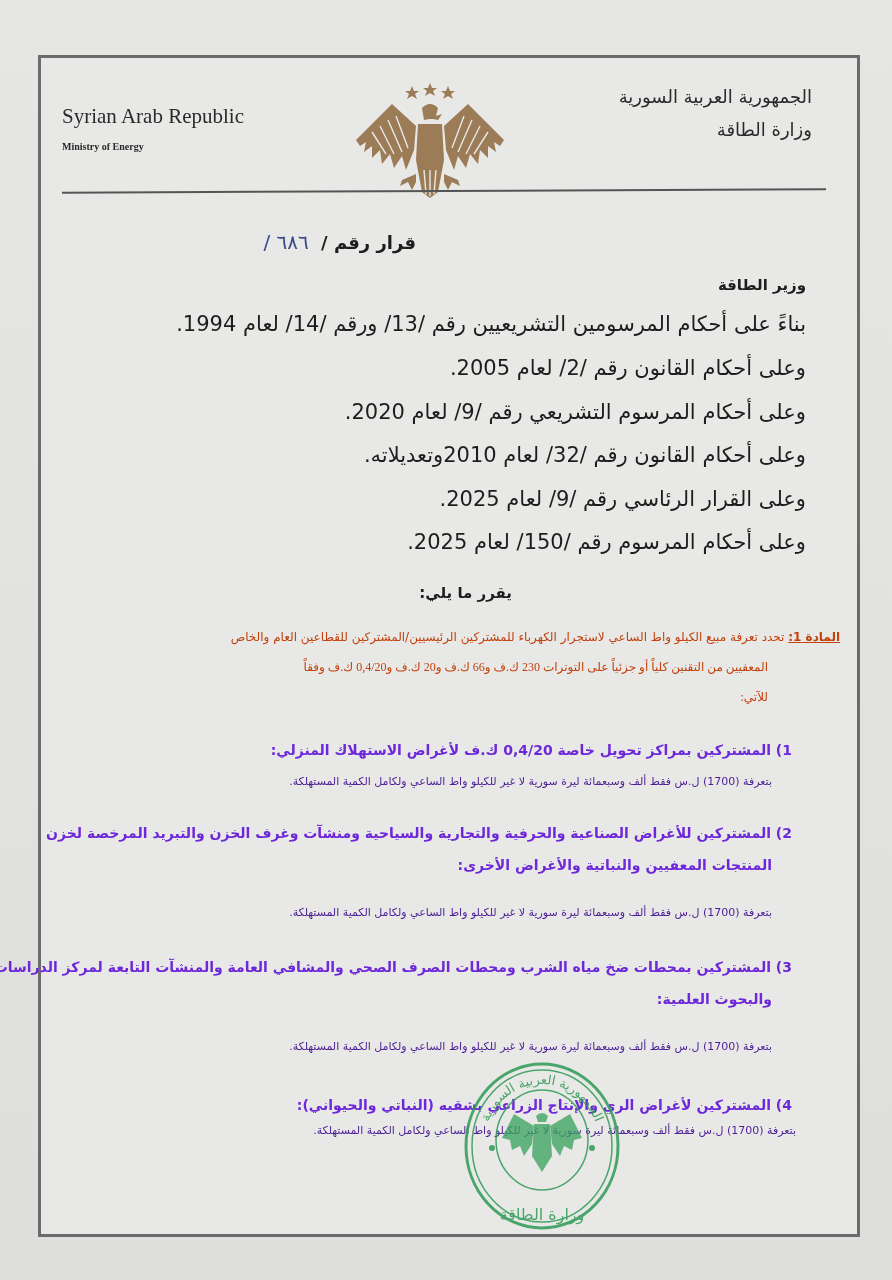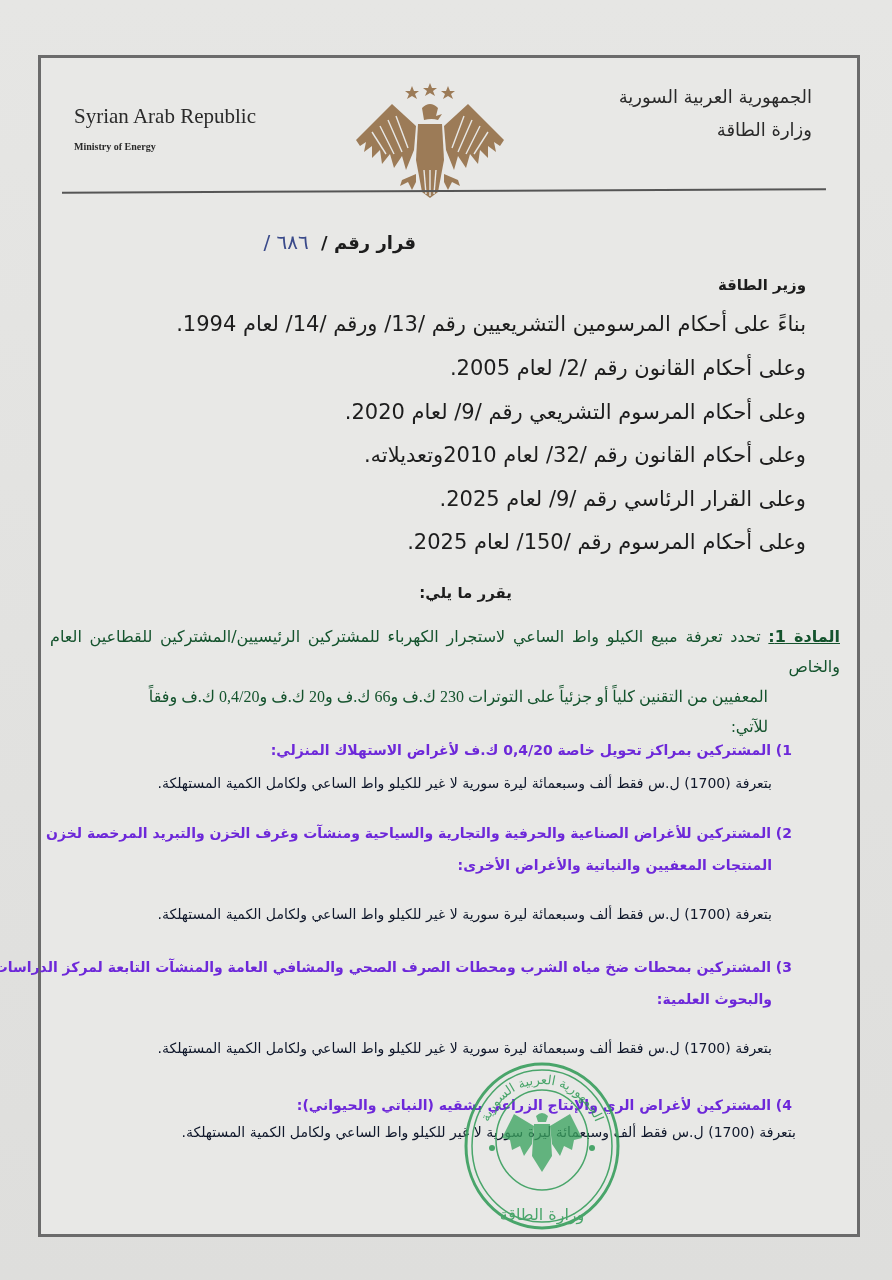--- a/index.html
+++ b/index.html
@@ -14,21 +14,21 @@
       background: linear-gradient(180deg, #e6e6e4 0%, #e2e2e0 50%, #dededc 100%);
     }
     .frame {
       position: absolute; left: 38px; top: 55px; width: 822px; height: 1182px;
       border: 3px solid #6b6b6b;
       box-sizing: border-box;
       background: #e8e8e6;
     }
     .header-en {
       position: absolute; left: 62px; top: 104px;
-      font-family: "Liberation Serif", serif; color: #2a2a2a; margin-left: 12px;
+      font-family: "Liberation Serif", serif; color: #2a2a2a;
     }
     .header-en .title { font-size: 21px; }
     .header-en .sub { font-size: 10px; margin-top: 12px; font-weight: bold; }
     .header-ar {
       position: absolute; right: 80px; top: 86px; direction: rtl; text-align: right;
       font-family: "DejaVu Sans", sans-serif; color: #2a2a2a;
     }
     .header-ar .title { font-size: 18px; }
     .header-ar .sub { font-size: 18px; margin-top: 12px; }
     .emblem { position: absolute; left: 352px; top: 80px; width: 156px; height: 120px; }
@@ -41,31 +41,31 @@
       font-family: "DejaVu Sans", sans-serif; color: #1d1d1d;
       white-space: nowrap;
     }
     .decision-no { right: 476px; top: 230px; font-size: 18px; font-weight: bold; text-align: right; }
     .decision-no .hand { font-family: "DejaVu Sans", sans-serif; font-weight: normal; color: #3a4a8a; font-size: 20px; margin-right: 6px; }
     .minister { right: 86px; top: 264px; font-size: 15px; font-weight: bold; margin-top: 12px; }
     .prem { right: 86px; font-size: 21px; margin-left: 28px; }
     .decides { right: 380px; top: 584px; font-size: 15px; font-weight: bold; }
     .art {
       position: absolute; right: 52px; width: 790px; direction: rtl; text-align: justify;
-      font-family: "DejaVu Sans", sans-serif; color: #14532d; font-size: 16px; line-height: 30px;
+      font-family: "DejaVu Sans", sans-serif; color: #c2410c; font-size: 12px; line-height: 30px;
     }
     .art .label { text-decoration: underline; font-weight: bold; }
     .art .cont { padding-right: 72px; display: block; font-family: Liberation Serif, serif; }
     .item-h {
       position: absolute; direction: rtl; text-align: right;
       font-family: "DejaVu Sans", sans-serif; font-weight: bold; color: #6d28d9; font-size: 14px; line-height: 30px;
     }
     .tariff {
       position: absolute; direction: rtl; text-align: right; white-space: nowrap;
-      font-family: "DejaVu Sans", sans-serif; color: #0f172a; font-size: 14px;
+      font-family: "DejaVu Sans", sans-serif; color: #4c1d95; font-size: 11px;
     }
     .stamp { position: absolute; left: 462px; top: 1060px; width: 160px; height: 172px; opacity: 0.85; }
   </style>
 </head>
 <body>
 
 <div class="paper"></div>
 <div class="frame"></div>
 
 <div class="header-en">

